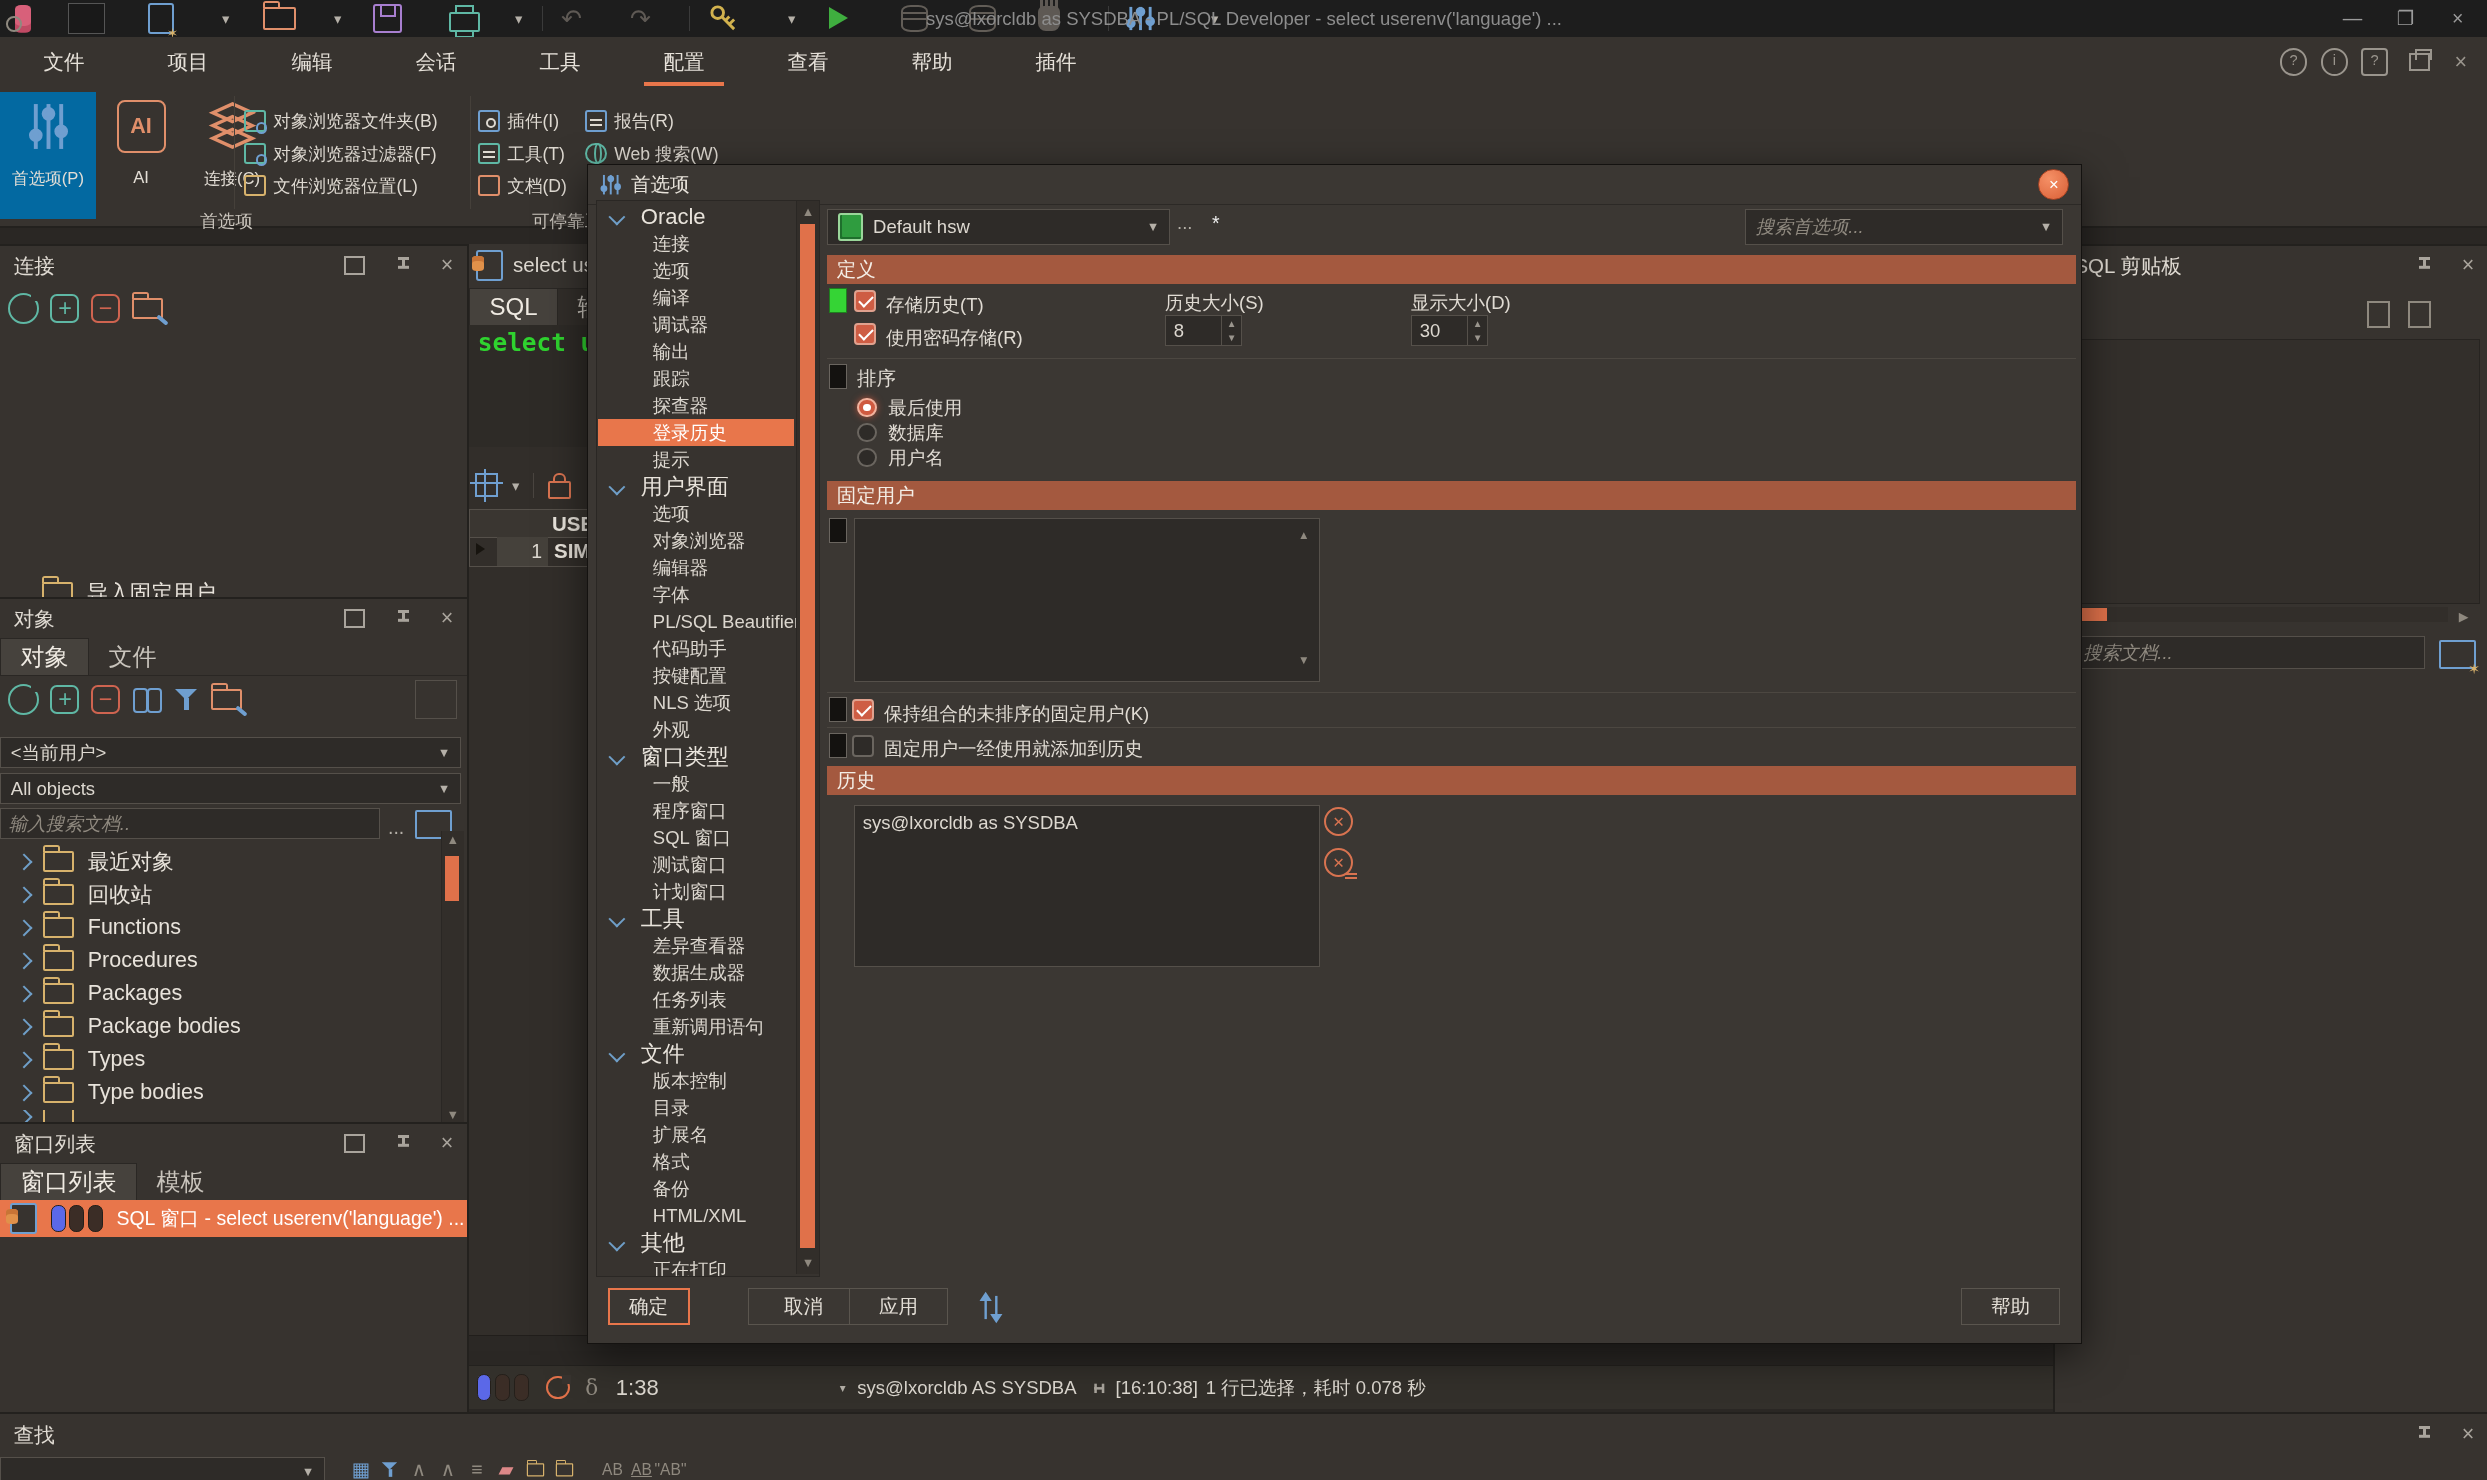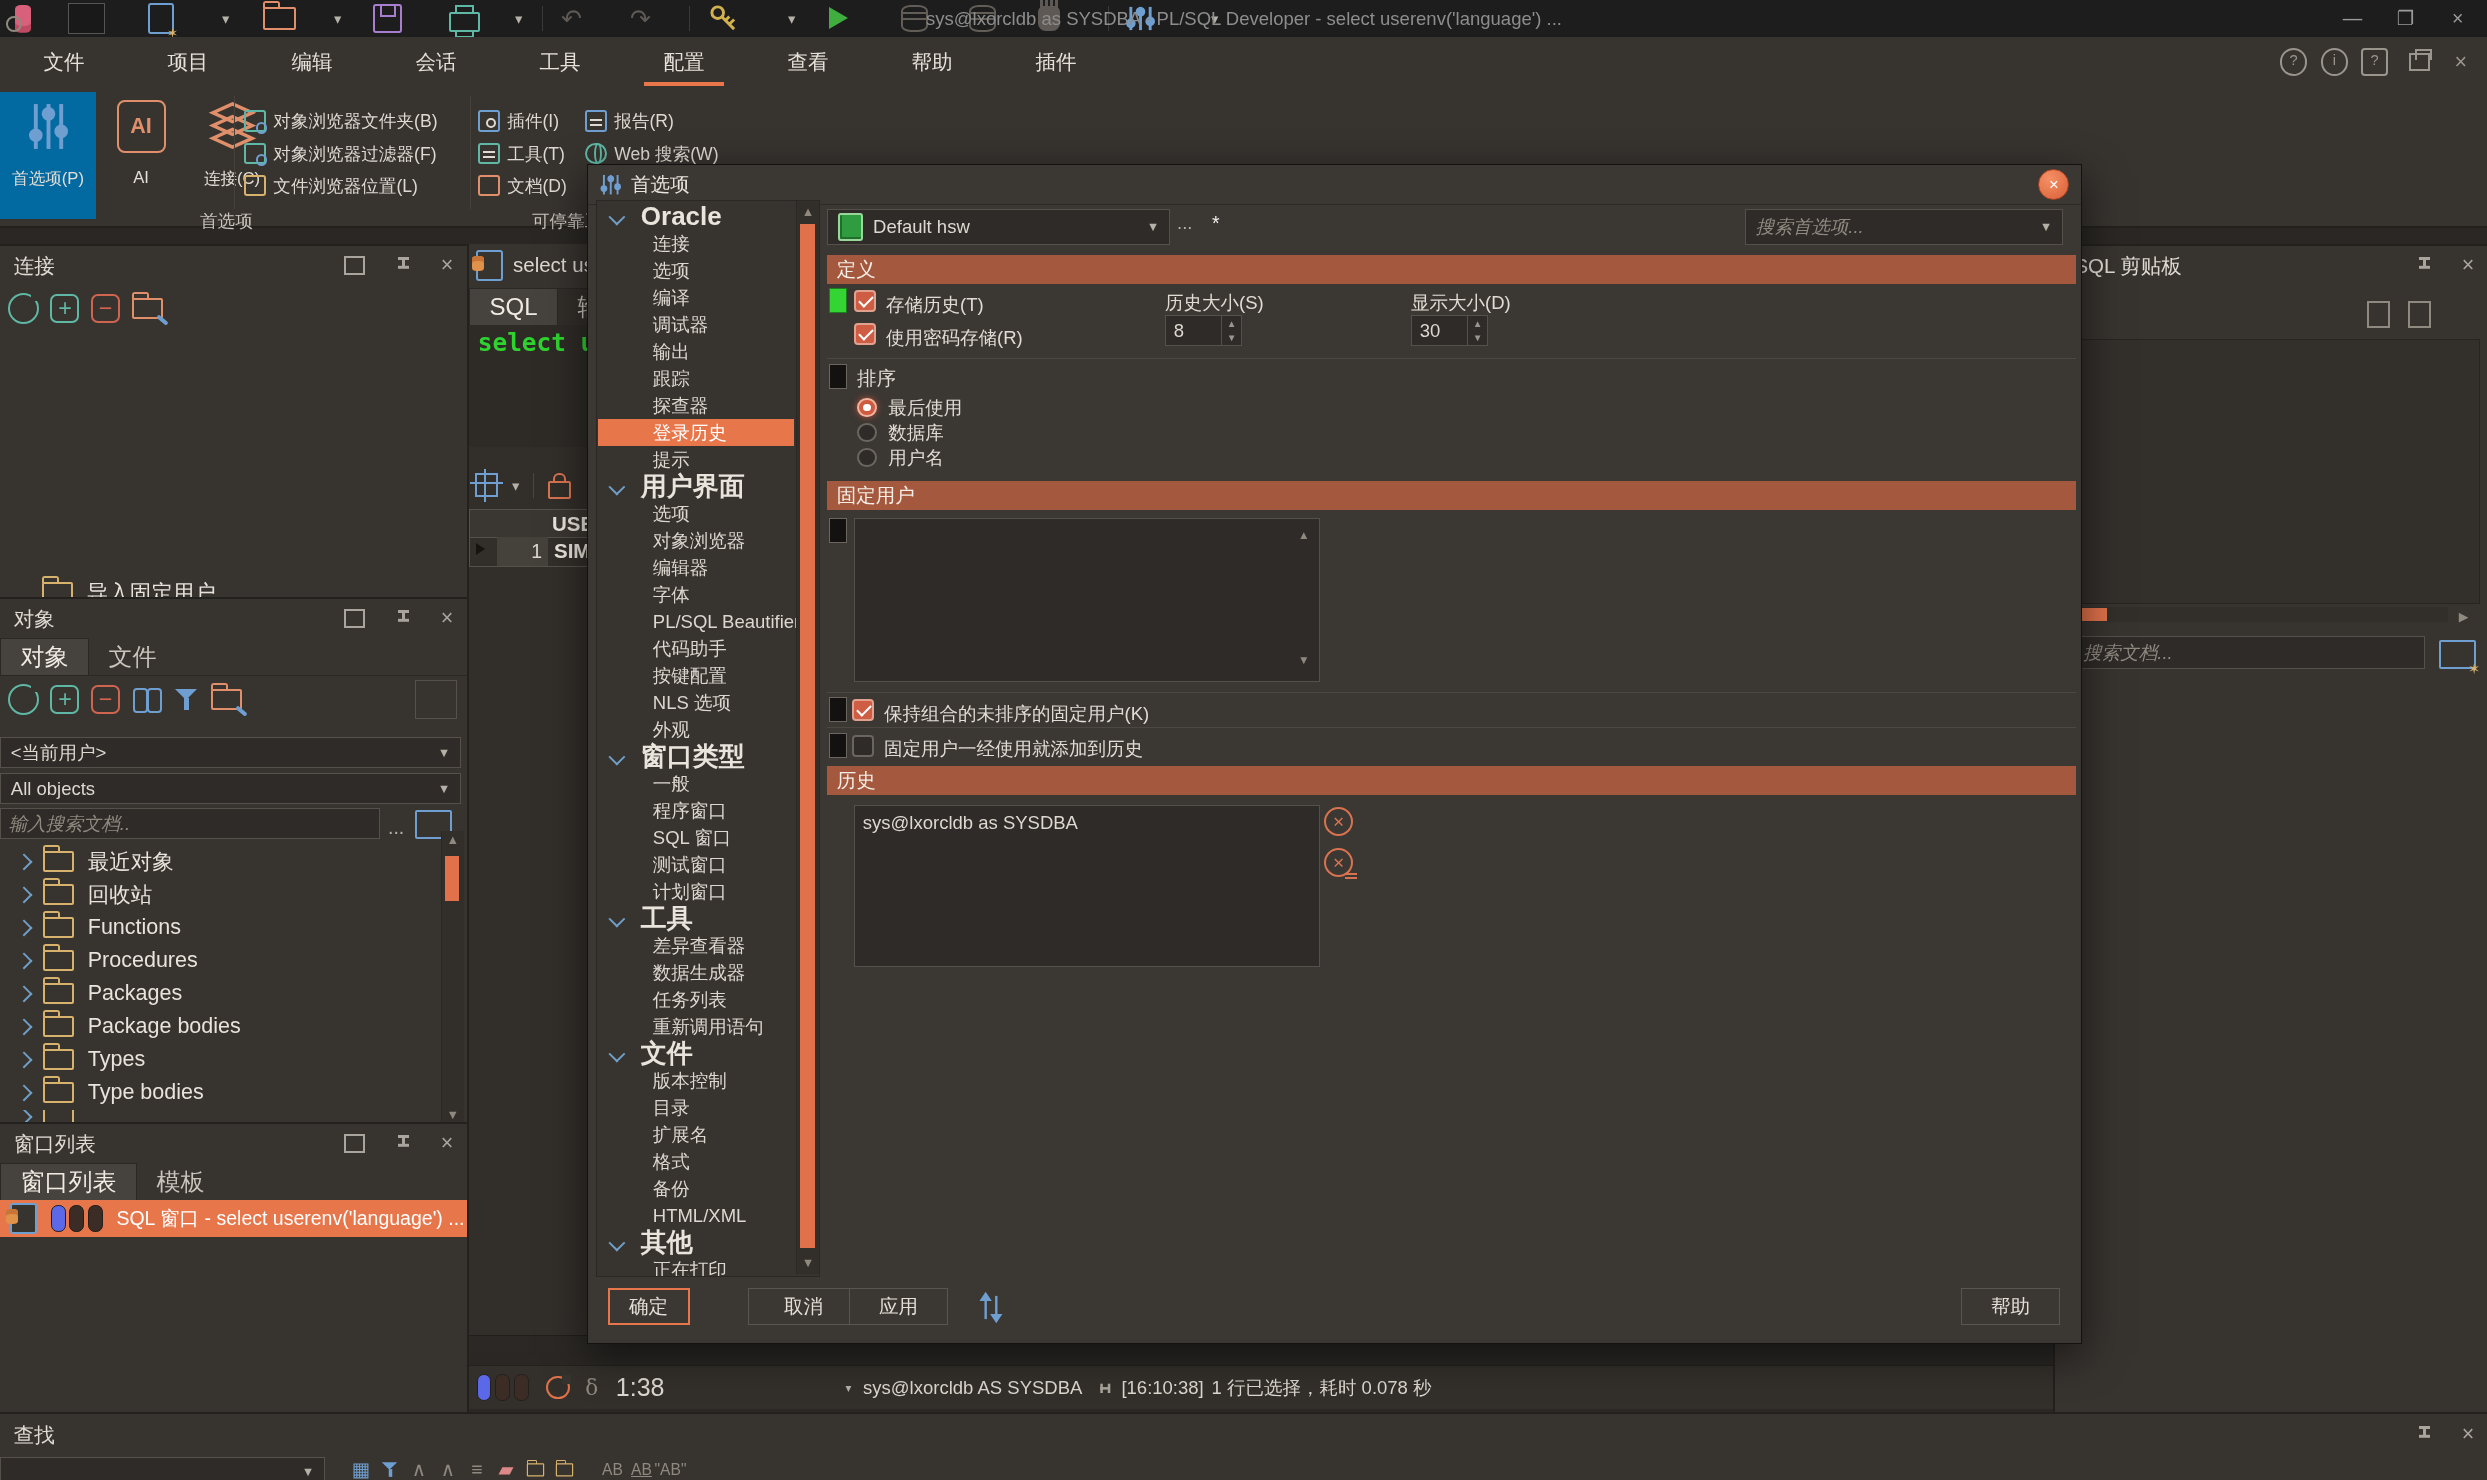--- a/index.html
+++ b/index.html
@@ -123,21 +123,21 @@
   
   #dialog{position:absolute;left:587px;top:164px;width:1493px;height:1178px;background:#3b3733;
           border:1px solid #141210;box-shadow:0 11.7px 39px rgba(0,0,0,.55);z-index:50}
   .dlg-title{height:39px;display:flex;align-items:center;padding:0 11.7px;font-size:19.5px;color:#e8e3db;border-bottom:1px solid #2c2926}
   .dlg-close{margin-left:auto;width:29px;height:29px;border-radius:50%;background:radial-gradient(circle at 35% 30%,#f59066,#d95f36);
              color:#fff;display:flex;align-items:center;justify-content:center;font-size:16.6px;border:1px solid #a84424}
   .dtree{position:absolute;left:7.8px;top:35px;width:222px;height:1075px;background:#37332f;border:1px solid #2a2724;overflow:hidden}
   .dtree-rows{position:absolute;left:1px;top:2px;right:24.4px}
   .drow{height:27px;display:flex;align-items:center;padding-left:55px;font-size:18.5px;color:#dcd7cf;position:relative;white-space:nowrap}
   .drow .dchev{position:absolute;left:13.7px;visibility:hidden}
-  .drow.t-group{padding-left:43px;font-weight:bold;font-size:26px;color:#e9e4dc}
+  .drow.t-group{padding-left:43px;font-weight:normal;font-size:22px;color:#e9e4dc}
   .drow.t-group .dchev{visibility:visible}
   .drow.selected{background:#e8764b;color:#fff}
   .sec-h{position:absolute;left:239px;width:1249px;height:29px;line-height:29px;background:#a4593f;color:#f4eee6;padding-left:9.8px;font-size:19.5px;box-sizing:border-box}
   .sq{position:absolute;width:15.6px;height:23.4px;background:#141210;border:1px solid #6a655f}
   .sq.green{background:#35d435;border-color:#1f7f1f}
   .cb{position:absolute;width:22.4px;height:22.4px;border-radius:3.9px;background:#2e2b28;border:2px solid #6a655f;box-sizing:border-box}
   .cb.on{background:#ce5d44;border-color:#e0a18e}
   .cb.on::after{content:"";position:absolute;left:2.9px;top:3.9px;width:11.7px;height:5.9px;border-left:2.9px solid #fff;border-bottom:2.9px solid #fff;transform:rotate(-45deg)}
   .dlabel19{position:absolute;font-size:18.5px;color:#e0dbd3;white-space:nowrap}
   .spin{position:absolute;display:flex;background:#2e2b28;border:1px solid #55504a;height:31px;box-sizing:border-box}
@@ -515,21 +515,21 @@
   </div>
   <div class="abs" style="left:0;bottom:0;width:100%;height:14.6px;background:#2b2825;border-top:1px solid #211e1b"></div>
 </section>
 
 <section class="abs" style="left:469px;top:1365px;width:1586px;height:43px;background:#33302b;border-top:1px solid #23211e;display:flex;align-items:center">
   <span class="pill" style="background:#5b68e8;margin-left:7.8px"></span>
   <span class="pill" style="background:#3b2d26"></span>
   <span class="pill" style="background:#3b2d26"></span>
   <span class="ic-ref" style="border-color:#e0714a;width:19.5px;height:19.5px;border-width:2.4px;margin-left:13.7px"></span>
   <span style="color:#8f897f;font-size:21.5px;margin-left:15.6px;font-family:'DejaVu Serif',serif">δ</span>
-  <span style="margin-left:17.6px;font-size:25px">1:38</span>
+  <span style="margin-left:17.6px;font-size:22px">1:38</span>
   <span class="caret" style="margin-left:181px;font-size:11.7px">▾</span>
   <span style="margin-left:11.7px;font-size:18.5px">sys@lxorcldb AS SYSDBA</span>
   <span class="ic-pin" style="margin-left:13.7px;transform:rotate(90deg) scale(.85)"></span>
   <span style="margin-left:11.7px;font-size:18.5px">[16:10:38]</span>
   <span style="margin-left:7.8px;font-size:18.5px">1 行已选择，耗时 0.078 秒</span>
 </section>
 
 <div class="abs" style="left:2053px;top:244px;width:2px;height:1168px;background:#23211e"></div>
 <aside class="panel" style="left:2055px;top:244px;width:433px;height:1168px;border-top:2px solid #23211e">
   <div class="panel-head">

